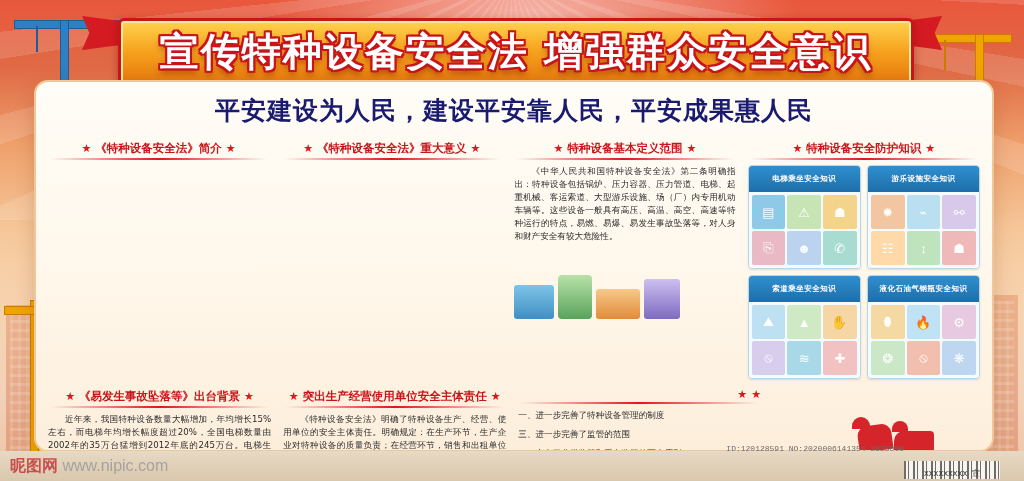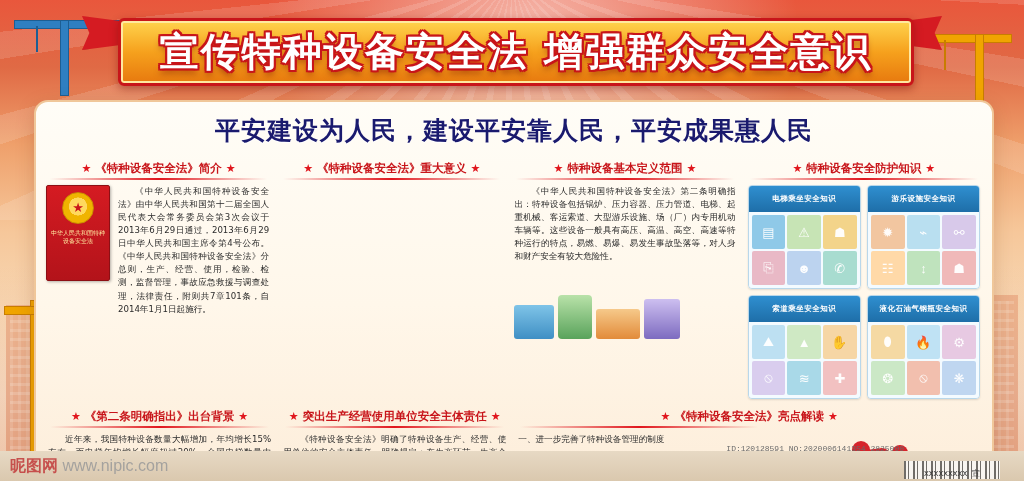--- a/index.html
+++ b/index.html
@@ -67,21 +67,21 @@
   }
   .ribbon-l,.ribbon-r{
     position:absolute;top:16px;width:46px;height:34px;background:#d51b22;
     box-shadow:0 2px 4px rgba(0,0,0,.3);
   }
   .ribbon-l{left:82px;clip-path:polygon(0 0,100% 18%,100% 82%,0 100%,16% 50%);}
   .ribbon-r{right:82px;clip-path:polygon(100% 0,0 18%,0 82%,100% 100%,84% 50%);}
 
   
   .board{
-    position:absolute;left:34px;top:100px;width:956px;height:368px;
+    position:absolute;left:34px;top:80px;width:956px;height:368px;
     background:linear-gradient(180deg,#fffdf7 0%,#fff7ea 55%,#fdeedb 100%);
     border:2px solid #f0c79a;border-radius:14px;
     box-shadow:0 6px 18px rgba(140,70,30,.25);
     overflow:hidden;
   }
   .subtitle{
     text-align:center;font-size:25px;font-weight:bold;color:#1a1a6e;
     font-family:"DejaVu Sans","Liberation Sans",sans-serif;
     margin:12px 0 6px;letter-spacing:1px;
     text-shadow:0 1px 0 #fff;
@@ -212,27 +212,20 @@
 
     <div class="cols">
 
       <div class="col">
         <div class="sec-head">
           <span class="star">★</span>
           <span class="sec-title">《特种设备安全法》简介</span>
           <span class="star">★</span>
         </div>
         <div class="sec-rule"></div>
-        <div class="col1-top">
-          <div class="bookcover">
-            <div class="emblem"></div>
-            <div class="booktext">中华人民共和国特种设备安全法</div>
-          </div>
-          <div class="para indent">《中华人民共和国特种设备安全法》由中华人民共和国第十二届全国人民代表大会常务委员会第3次会议于2013年6月29日通过，2013年6月29日中华人民共和国主席令第4号公布。《中华人民共和国特种设备安全法》分总则，生产、经营、使用，检验、检测，监督管理，事故应急救援与调查处理，法律责任，附则共7章101条，自2014年1月1日起施行。</div>
-        </div>
       </div>
 
       <div class="col">
         <div class="sec-head">
           <span class="star">★</span>
           <span class="sec-title">《特种设备安全法》重大意义</span>
           <span class="star">★</span>
         </div>
         <div class="sec-rule"></div>
       </div>
@@ -368,42 +361,41 @@
           </div>
 
         </div>
       </div>
     </div>
 
     <div class="cols" style="padding-top:6px;">
       <div class="col">
         <div class="sec-head">
           <span class="star">★</span>
-          <span class="sec-title">《第二条明确指出》出台背景</span>
+          <span class="sec-title">《易发生事故坠落等》出台背景</span>
           <span class="star">★</span>
         </div>
         <div class="sec-rule"></div>
         <div class="para indent">近年来，我国特种设备数量大幅增加，年均增长15%左右，而电梯年均增长幅度超过20%，全国电梯数量由2002年的35万台猛增到2012年底的245万台。电梯生产、安装和保有量位居世界第一。由于这些隐患大，监管不力，我国特种设备事故率仍然较高，2012年下半年每年死亡人数为0.11，总体上是发达国家的4至6倍，一些设备事故发生的势头仍未得到根本扭转，重大事故时有发生，安全形势依然严峻。特种设备安全关系人民群众生命财产安全，关系经济社会发展大局，必须高度重视、切实加强。</div>
       </div>
 
       <div class="col">
         <div class="sec-head">
           <span class="star">★</span>
           <span class="sec-title">突出生产经营使用单位安全主体责任</span>
           <span class="star">★</span>
         </div>
         <div class="sec-rule"></div>
         <div class="para indent">《特种设备安全法》明确了特种设备生产、经营、使用单位的安全主体责任。明确规定：在生产环节，生产企业对特种设备的质量负责；在经营环节，销售和出租单位对特种设备的安全负责，出租人负有对特种设备使用安全管理和维护保养的义务；在事故发生的使用环节，使用单位对特种设备的安全使用负全负责，并负有对特种设备安全管理的依据义务。发生事故造成损害的依法承担赔偿责任。</div>
 
       </div>
 
       <div class="col" style="flex:2.05 1 0;">
         <div class="sec-head">
           <span class="star">★</span>
-          <span class="sec-title">《特种设备安全法》亮点解读</span>
           <span class="star">★</span>
         </div>
         <div class="sec-rule" style="margin-right:48%;"></div>
         <div style="display:flex;">
           <div style="flex:1 1 0;">
             <div class="para">一、进一步完善了特种设备管理的制度</div>
             <div class="para">三、进一步完善了监管的范围</div>
             <div class="para">二、突出了分类监管和重点监管的两大原则</div>
             <div class="para">四、进一步明确了企业主体责任</div>
 

